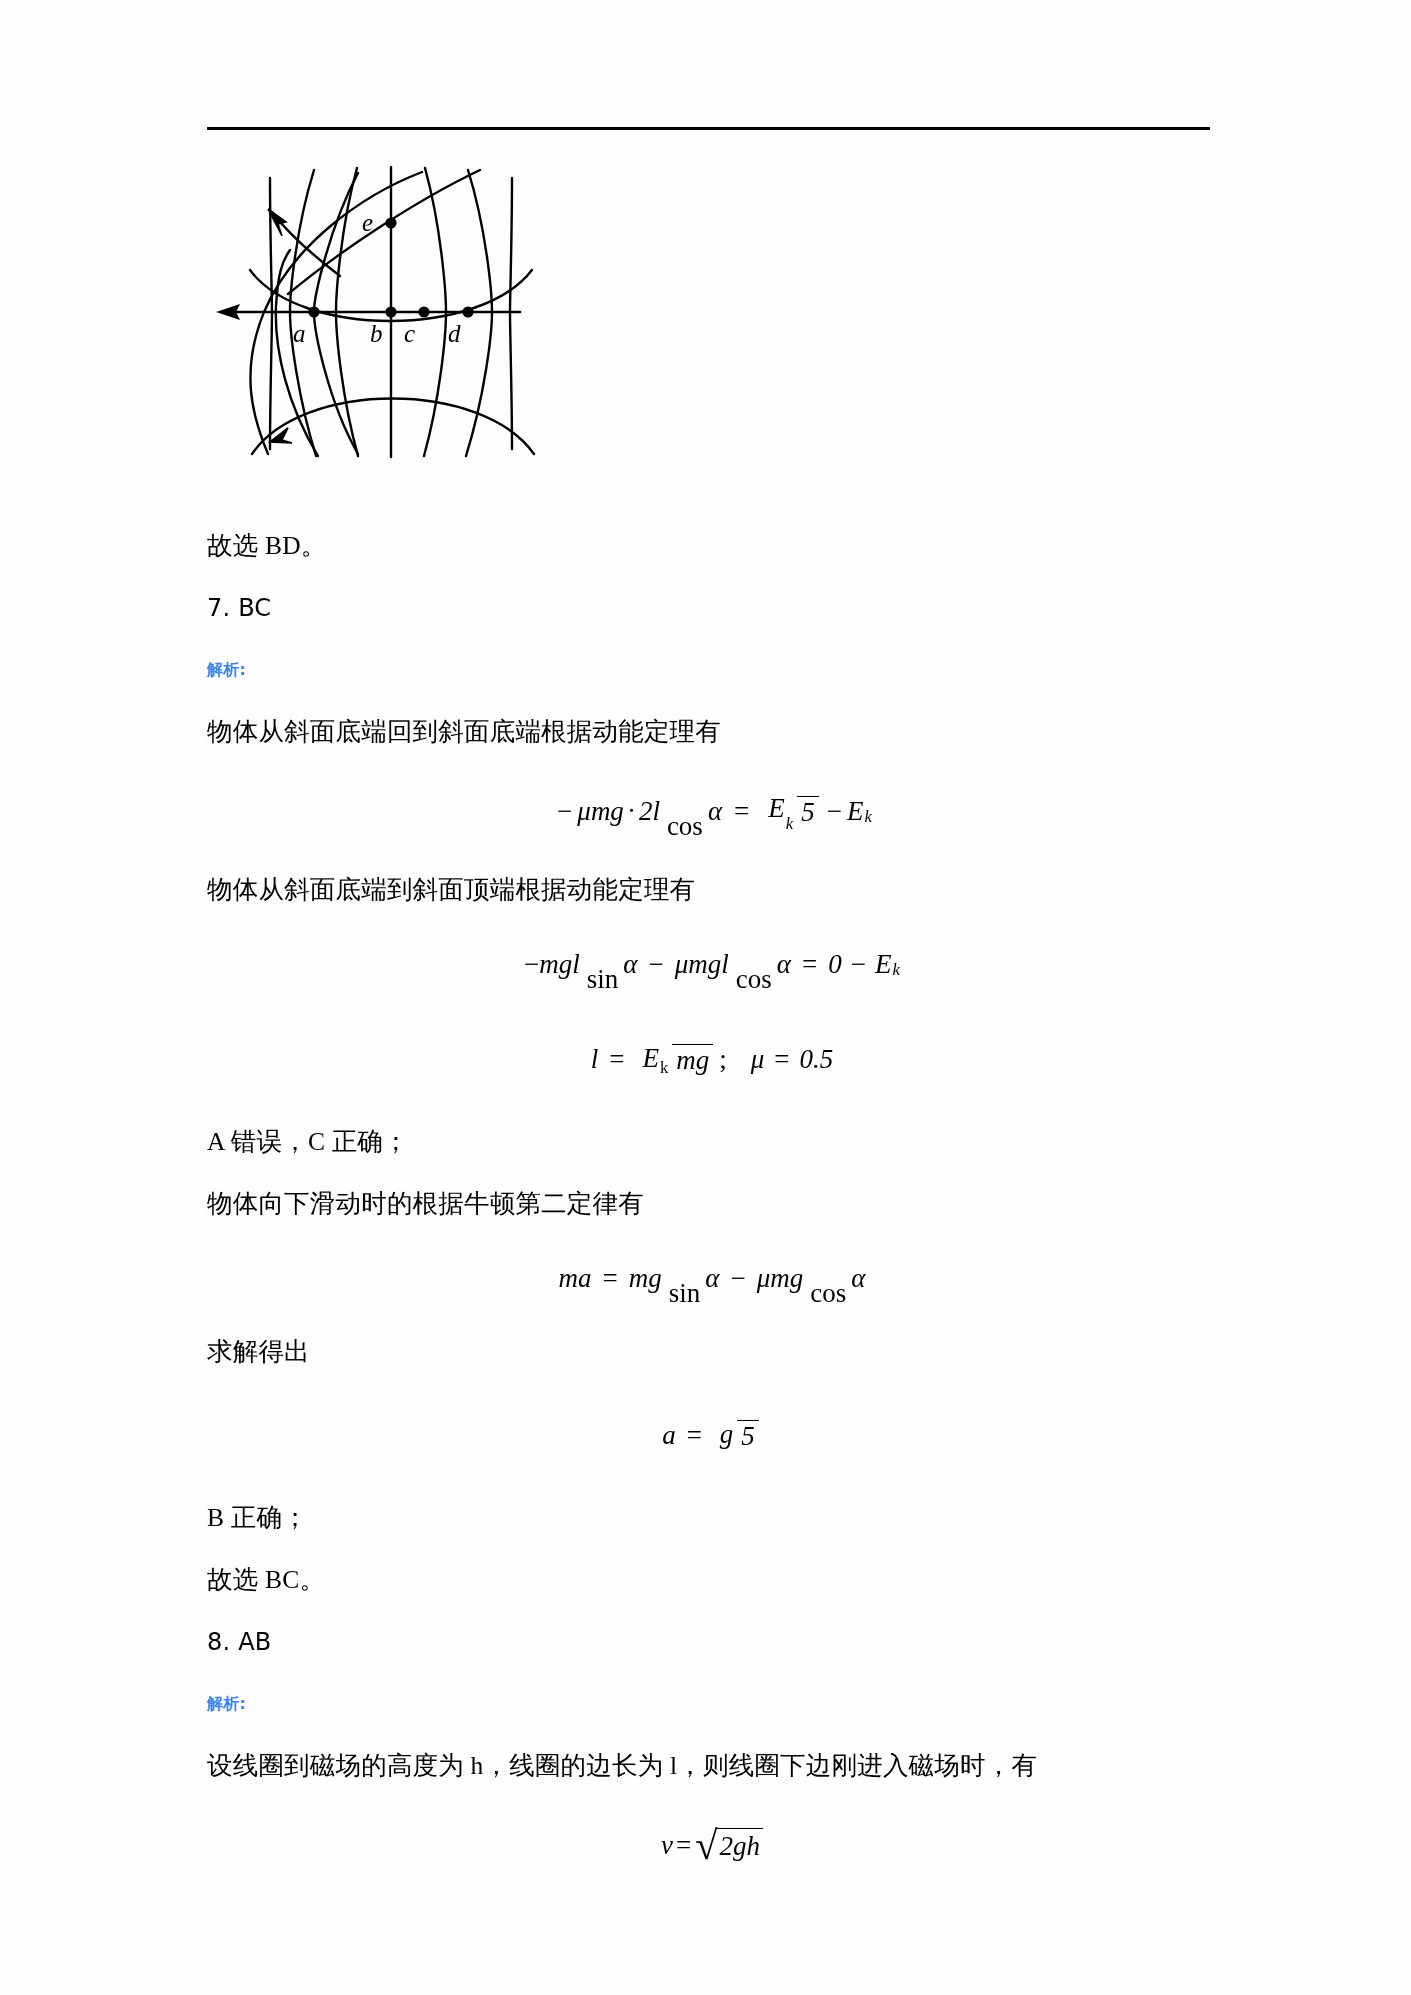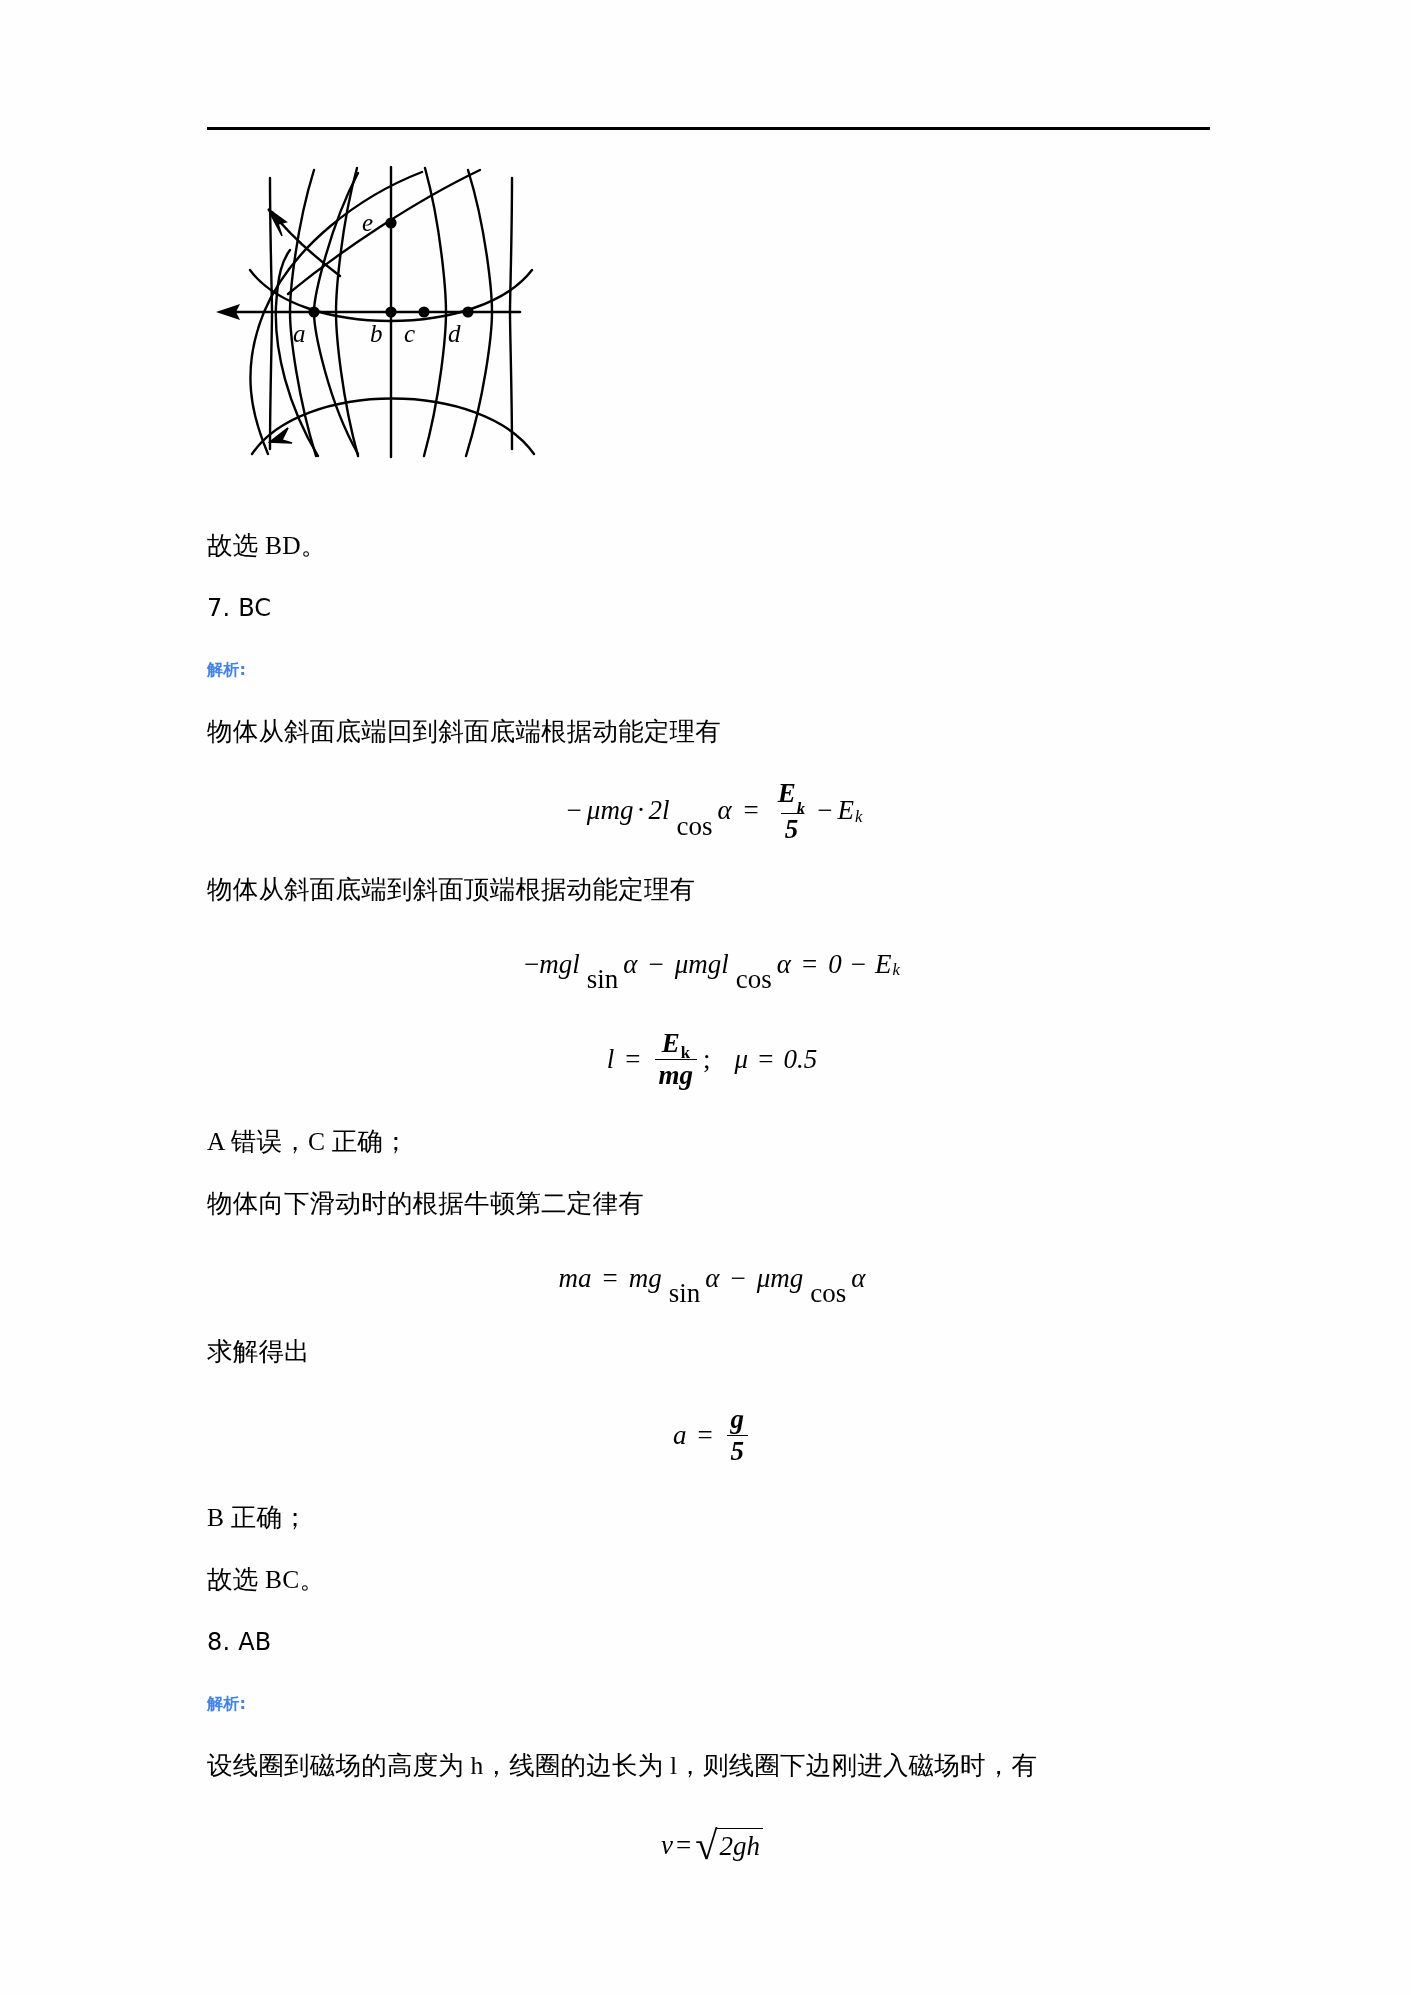--- a/index.html
+++ b/index.html
@@ -98,26 +98,25 @@
   }
   .sub-up {
     font-size: 0.62em;
     position: relative;
     top: 0.36em;
     font-style: normal;
     margin-left: 1px;
   }
   .frac {
     display: inline-flex;
-    flex-direction: column;
+    flex-direction: row;
     align-items: center;
     vertical-align: middle;
     margin: 0 3px;
     line-height: 1.06;
-    font-weight: bold;
   }
   .frac .nm { padding: 0 4px 1px 4px; }
   .frac .dn { padding: 1px 4px 0 4px; border-top: 1.6px solid #000; }
   .sqrt {
     display: inline-flex;
     align-items: stretch;
     margin-left: 1px;
   }
   .sqrt .radical {
     font-size: 1.5em;

